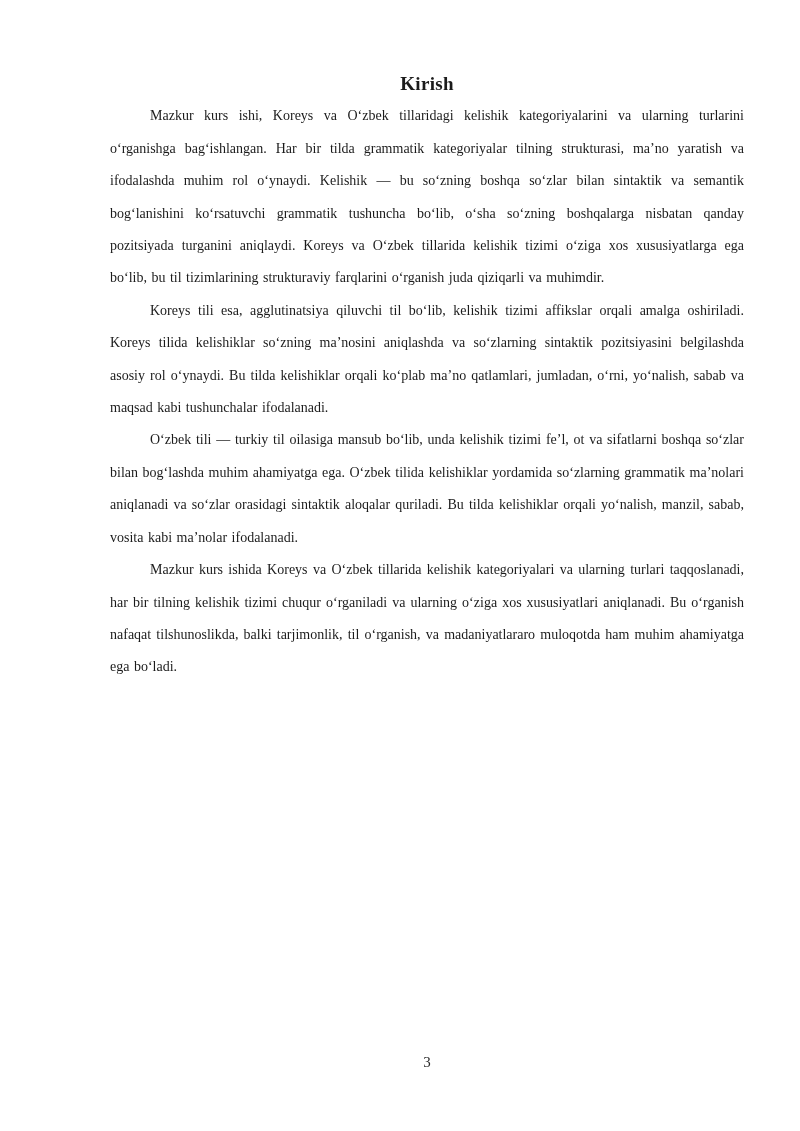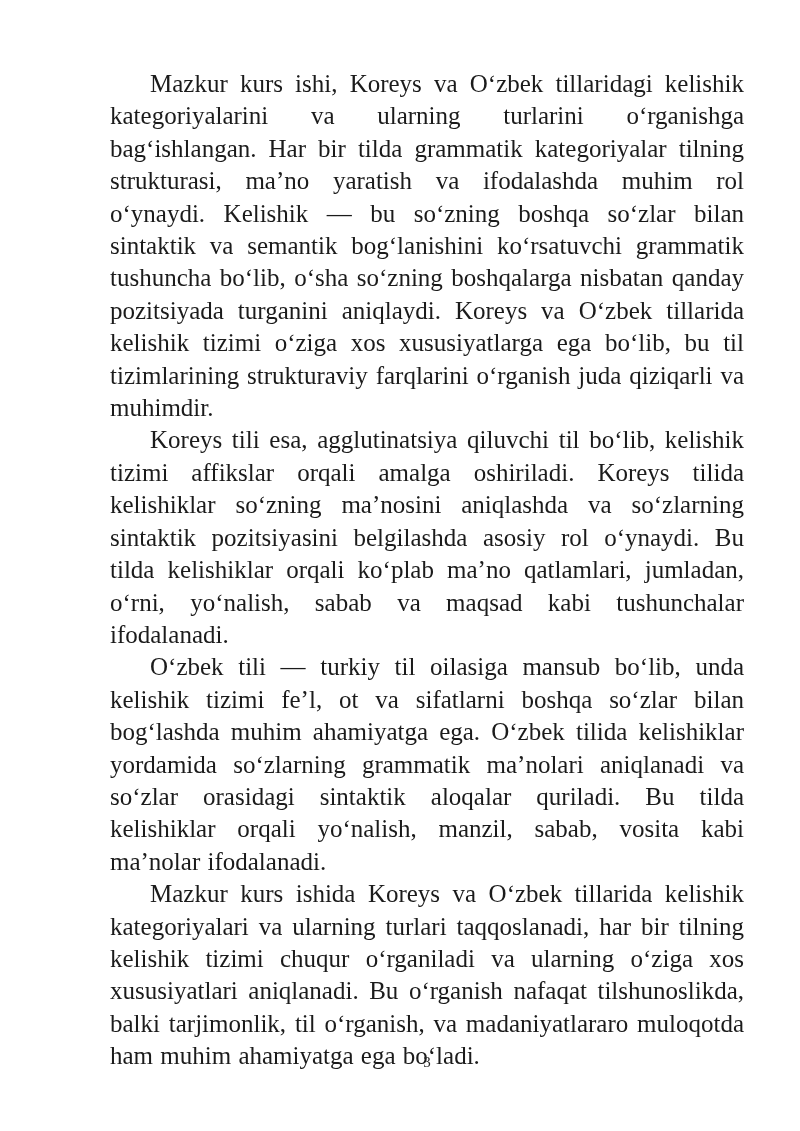--- a/index.html
+++ b/index.html
@@ -21,41 +21,42 @@
   .doc-title {
     margin: 0;
     font-size: 19px;
     line-height: 32.4px;
     font-weight: bold;
     text-align: center;
     letter-spacing: 0.3px;
   }
   .doc-body p {
     margin: 0;
-    font-size: 25px;
+    font-size: 14px;
     line-height: 32.4px;
     text-align: justify;
     text-indent: 40px;
     word-spacing: 1px;
   }
   .page-number {
     position: absolute;
     left: 110px;
     bottom: 60px;
     width: 634px;
     text-align: center;
     font-size: 15px;
     line-height: 18px;
     color: #2a2a2a;
   }
 </style>
 </head>
 <body>
 
 <div class="page">
+  <h1 class="doc-title">Kirish</h1>
 
   <div class="doc-body">
     <p>Mazkur kurs ishi, Koreys va O‘zbek tillaridagi kelishik kategoriyalarini va ularning turlarini o‘rganishga bag‘ishlangan. Har bir tilda grammatik kategoriyalar tilning strukturasi, ma’no yaratish va ifodalashda muhim rol o‘ynaydi. Kelishik — bu so‘zning boshqa so‘zlar bilan sintaktik va semantik bog‘lanishini ko‘rsatuvchi grammatik tushuncha bo‘lib, o‘sha so‘zning boshqalarga nisbatan qanday pozitsiyada turganini aniqlaydi. Koreys va O‘zbek tillarida kelishik tizimi o‘ziga xos xususiyatlarga ega bo‘lib, bu til tizimlarining strukturaviy farqlarini o‘rganish juda qiziqarli va muhimdir.</p>
     <p>Koreys tili esa, agglutinatsiya qiluvchi til bo‘lib, kelishik tizimi affikslar orqali amalga oshiriladi. Koreys tilida kelishiklar so‘zning ma’nosini aniqlashda va so‘zlarning sintaktik pozitsiyasini belgilashda asosiy rol o‘ynaydi. Bu tilda kelishiklar orqali ko‘plab ma’no qatlamlari, jumladan, o‘rni, yo‘nalish, sabab va maqsad kabi tushunchalar ifodalanadi.</p>
     <p>O‘zbek tili — turkiy til oilasiga mansub bo‘lib, unda kelishik tizimi fe’l, ot va sifatlarni boshqa so‘zlar bilan bog‘lashda muhim ahamiyatga ega. O‘zbek tilida kelishiklar yordamida so‘zlarning grammatik ma’nolari aniqlanadi va so‘zlar orasidagi sintaktik aloqalar quriladi. Bu tilda kelishiklar orqali yo‘nalish, manzil, sabab, vosita kabi ma’nolar ifodalanadi.</p>
     <p>Mazkur kurs ishida Koreys va O‘zbek tillarida kelishik kategoriyalari va ularning turlari taqqoslanadi, har bir tilning kelishik tizimi chuqur o‘rganiladi va ularning o‘ziga xos xususiyatlari aniqlanadi. Bu o‘rganish nafaqat tilshunoslikda, balki tarjimonlik, til o‘rganish, va madaniyatlararo muloqotda ham muhim ahamiyatga ega bo‘ladi.</p>
   </div>
 
   <div class="page-number">3</div>
 </div>

